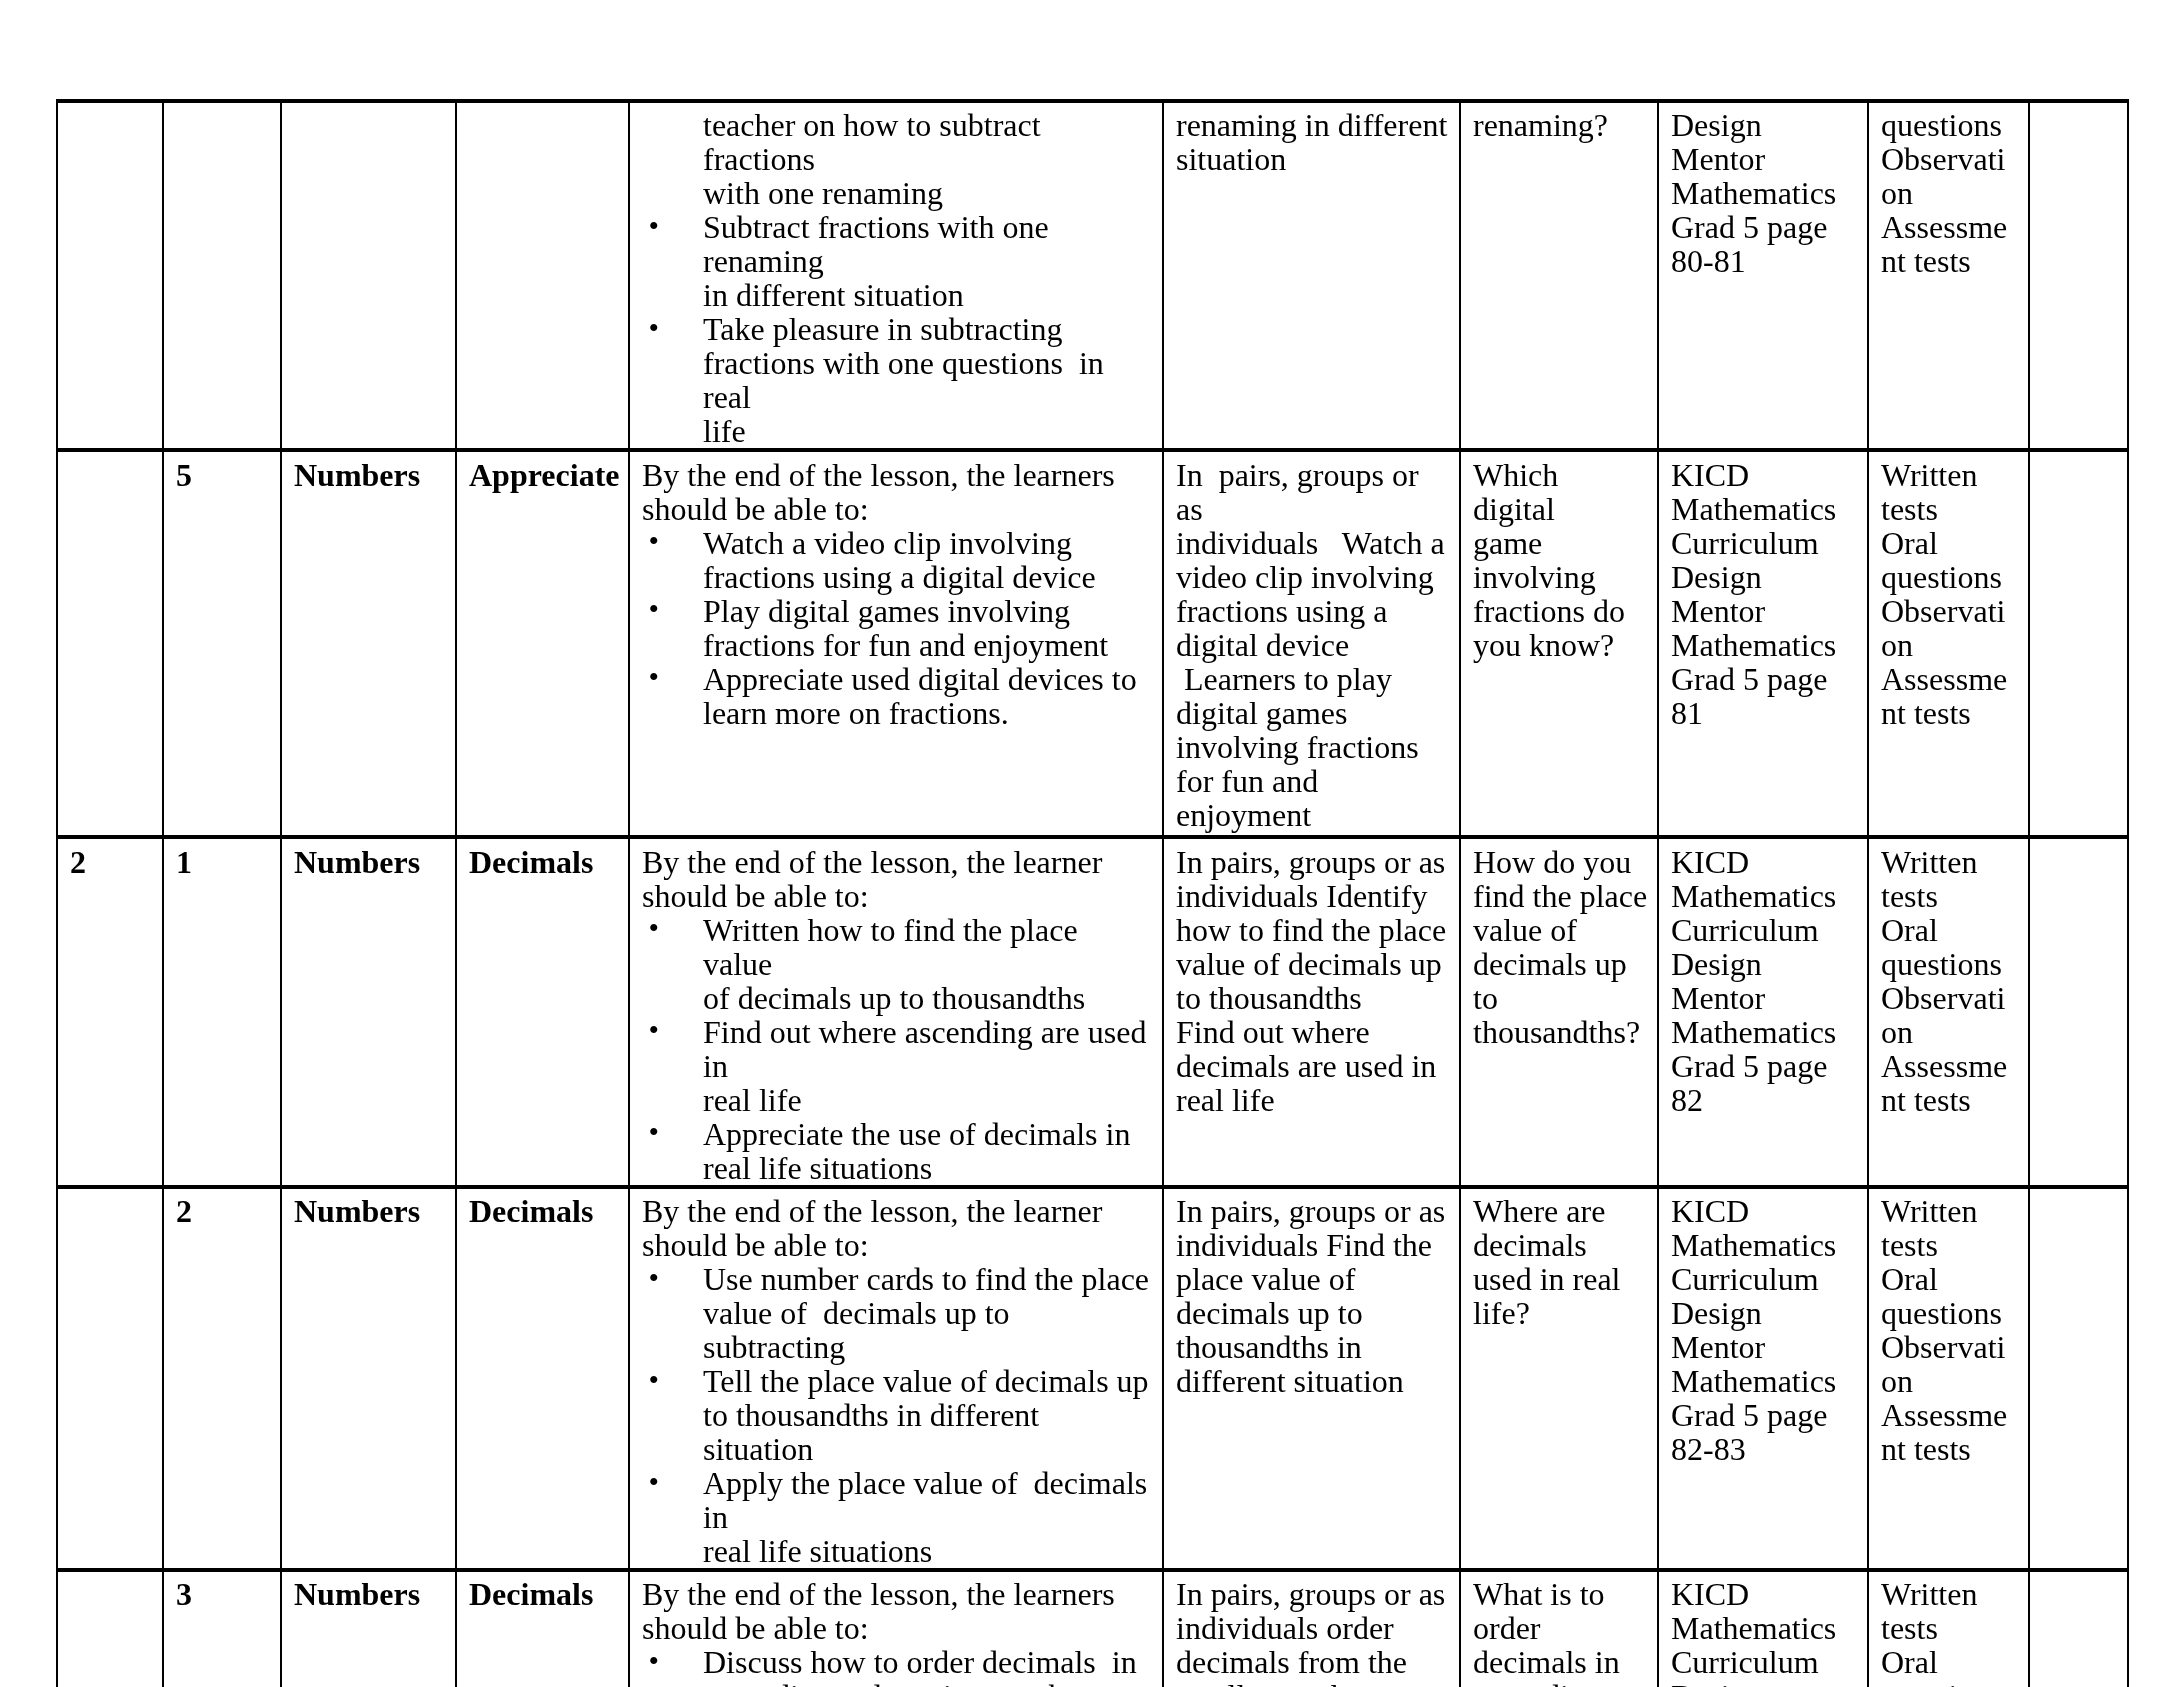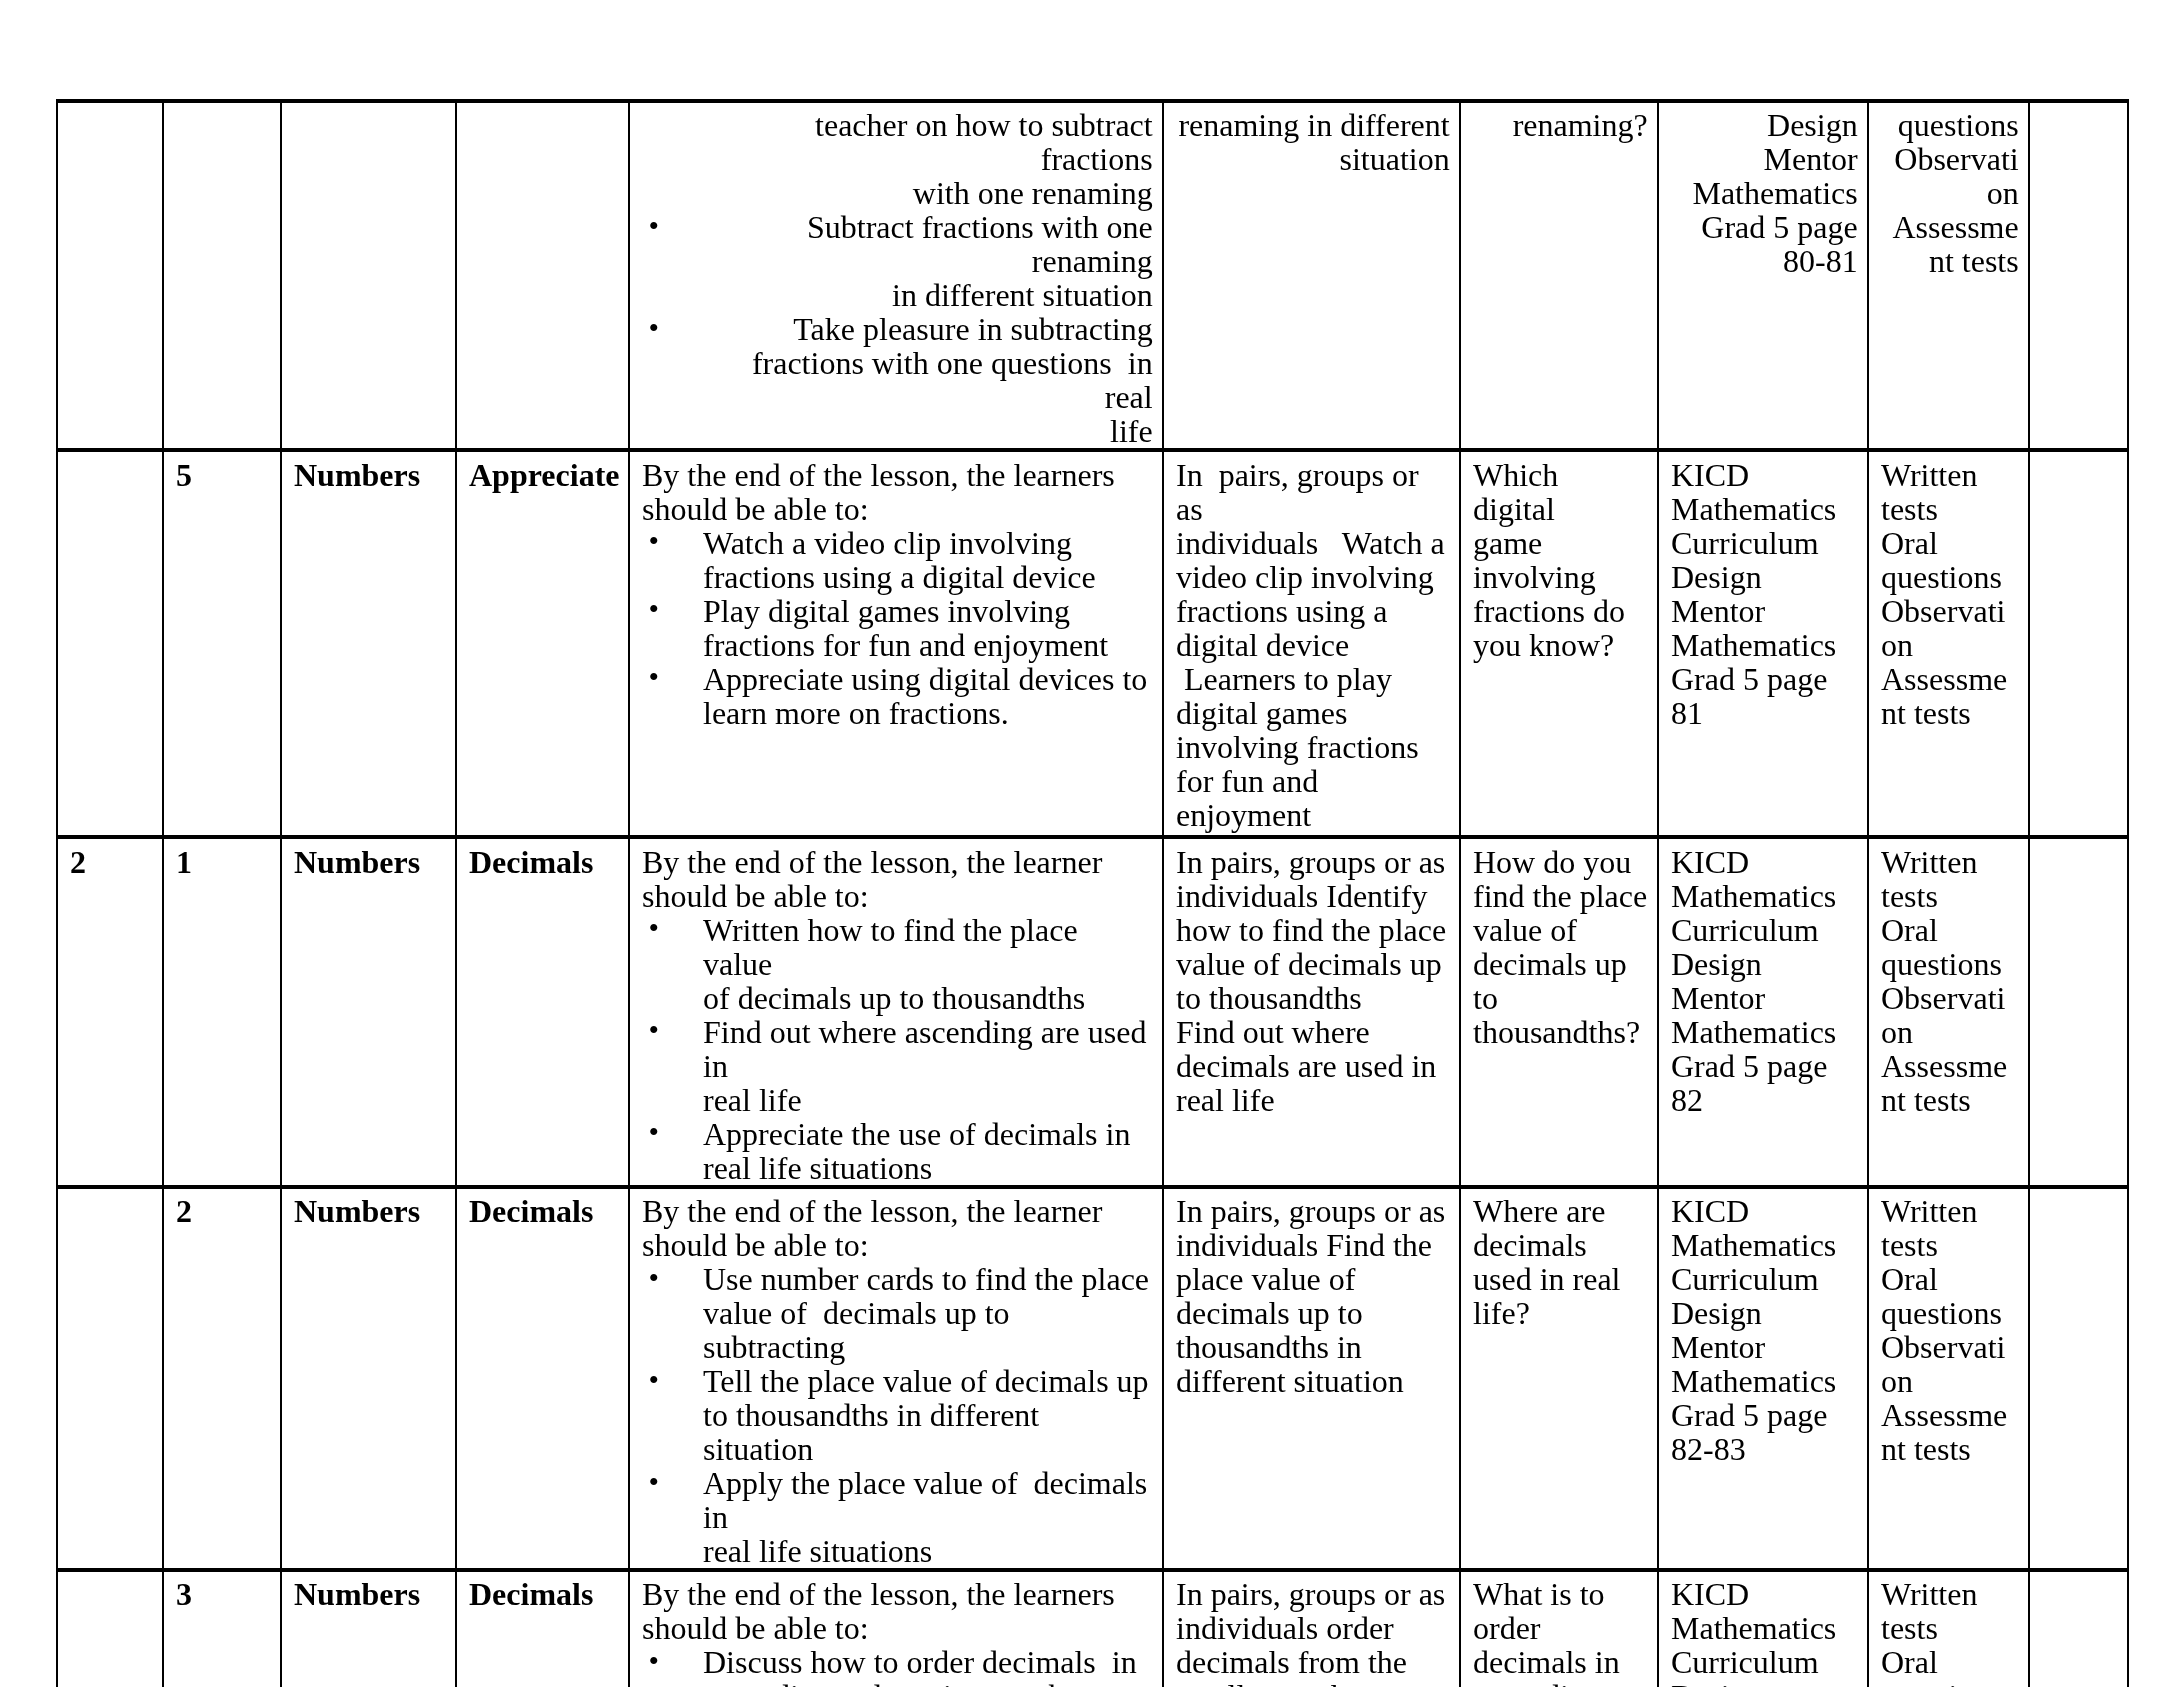--- a/index.html
+++ b/index.html
@@ -49,21 +49,21 @@
     top: -1.3px;
     font-size: 30px;
   }
   .bt {
     white-space: pre-wrap;
   }
   
   .cont {
     padding-left: 61px;
   }
-  tr.r1 { height: 248px; text-align: right; }
+  tr.r1 { height: 248px; }
   tr.r2 { height: 387px; }
   tr.r3 { height: 288px; }
   tr.r4 { height: 286px; }
   tr.r5 { height: 251px; }
 </style>
 </head>
 <body>
 
 <table class="sow">
   <colgroup>
@@ -155,21 +155,21 @@
             <div class="bt">Watch a video clip involving
 fractions using a digital device</div>
           </div>
       <div class="b">
             <span class="glyph">•</span>
             <div class="bt">Play digital games involving
 fractions for fun and enjoyment</div>
           </div>
       <div class="b">
             <span class="glyph">•</span>
-            <div class="bt">Appreciate using digital devices to
+            <div class="bt">Appreciate used digital devices to
 learn more on fractions.</div>
           </div>
     </td>
     <td>
           <div class="pre">In  pairs, groups or as
 individuals   Watch a
 video clip involving
 fractions using a
 digital device
  Learners to play

